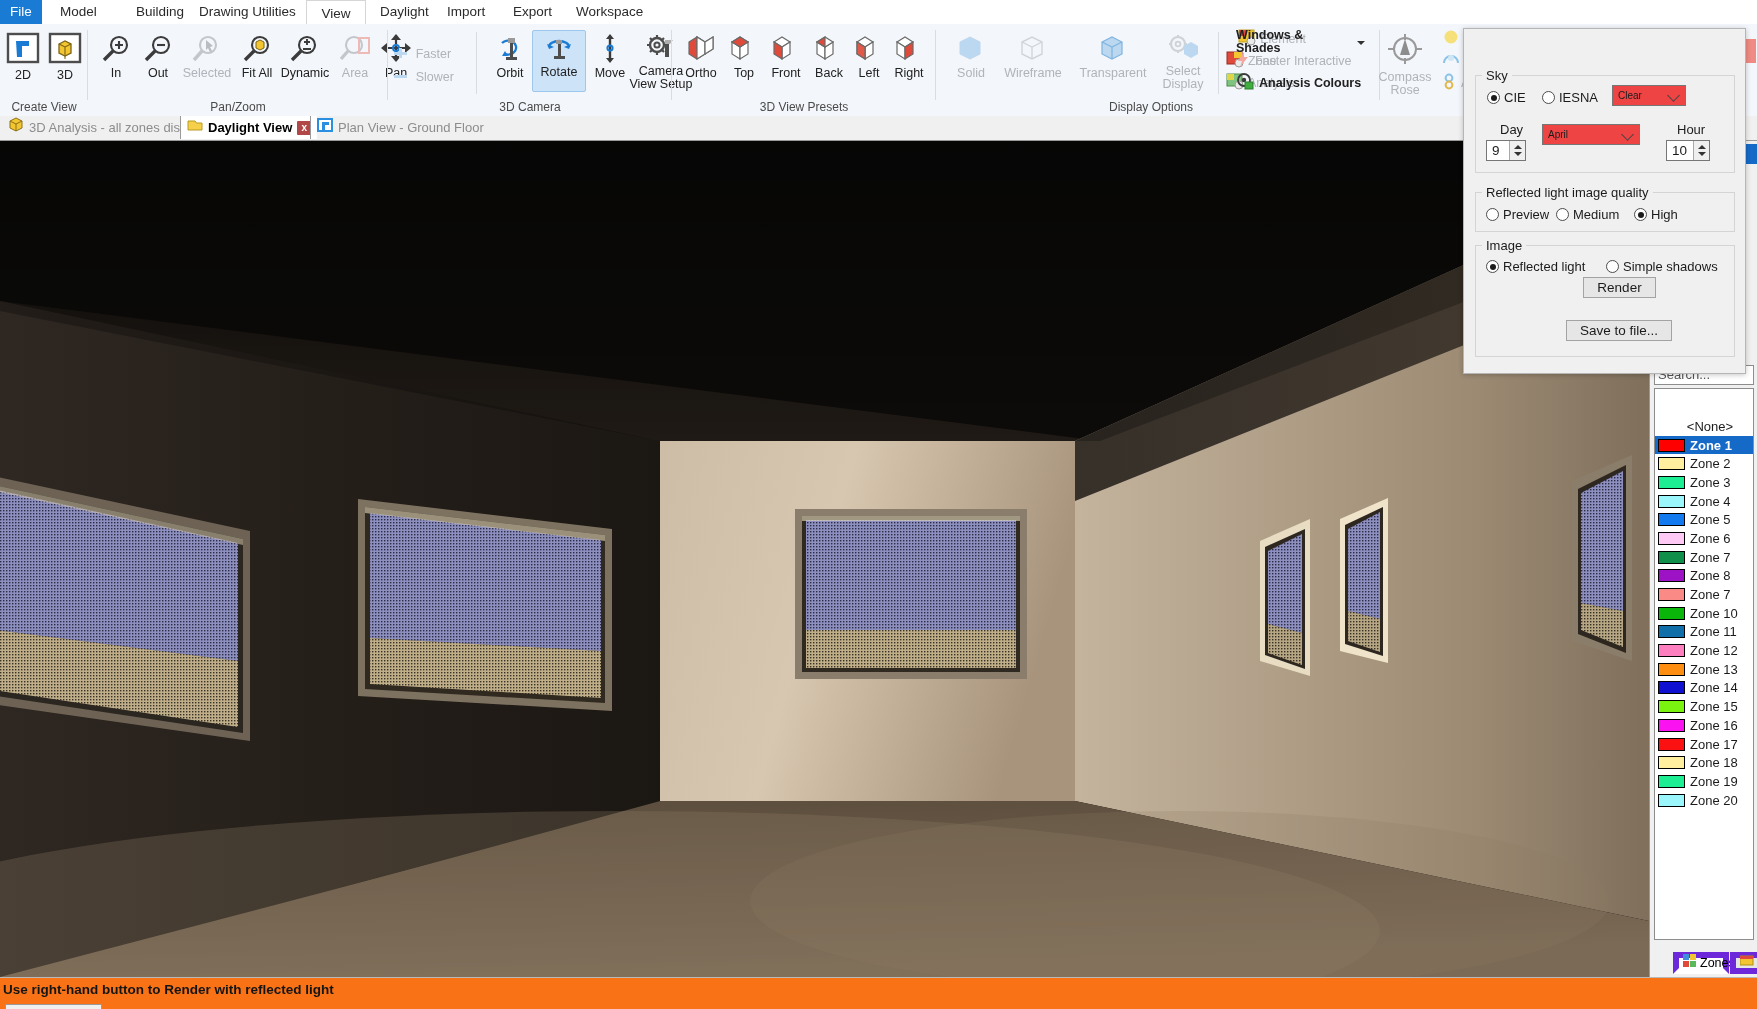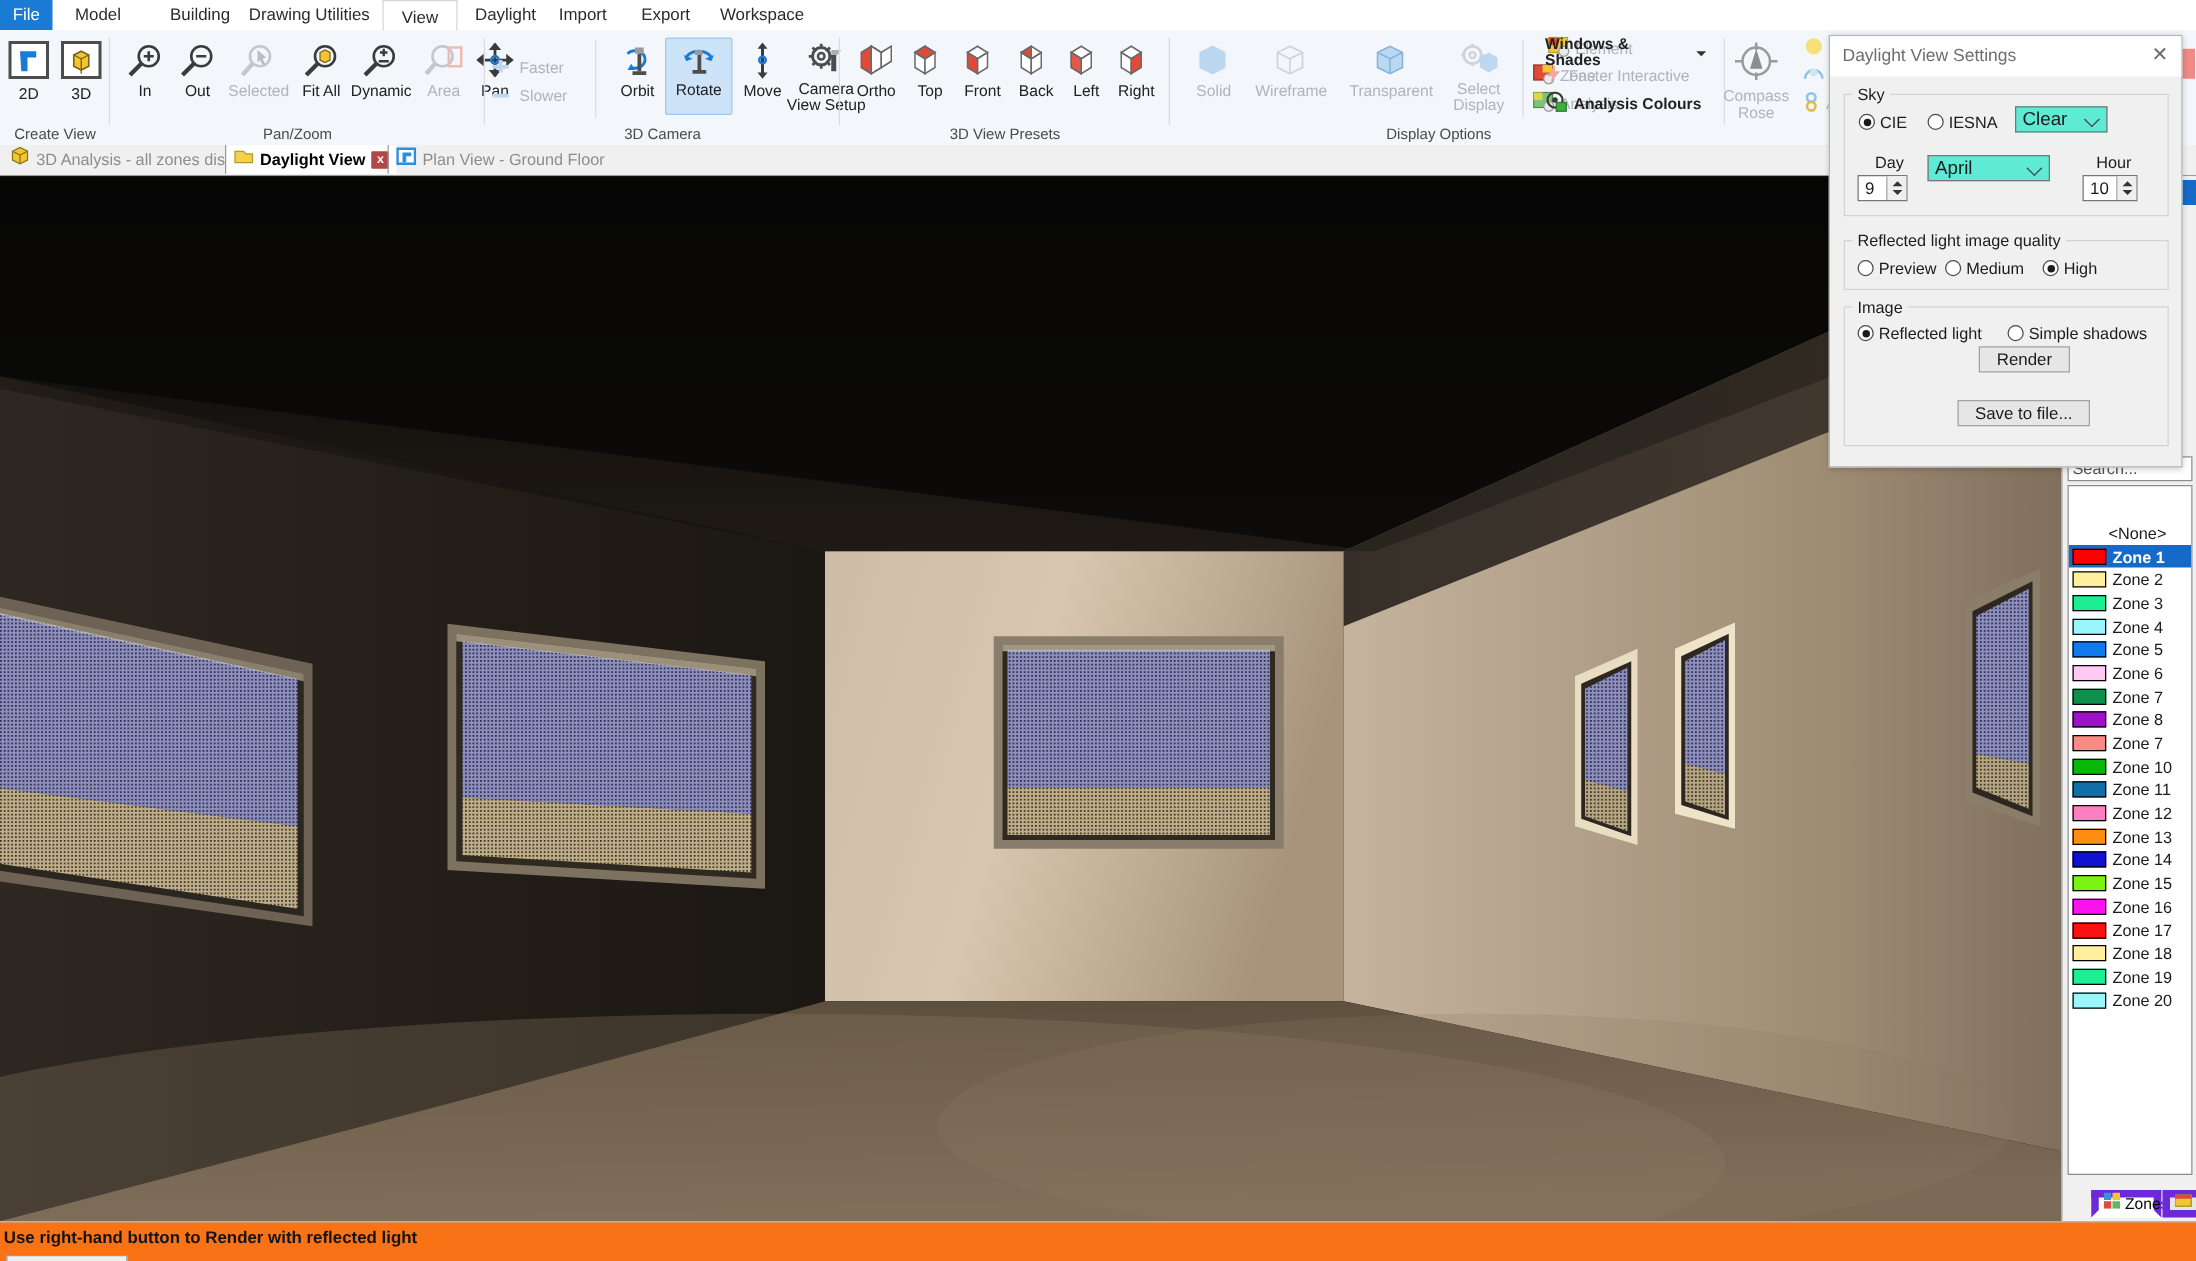--- a/index.html
+++ b/index.html
@@ -65,21 +65,21 @@
   .dialog{position:absolute;left:1463px;top:28px;width:281px;height:344px;background:#f0f0f0;border:1px solid #b5b5b5;box-shadow:0 1px 5px rgba(0,0,0,.22);}
   .dlgTitlebar{position:absolute;left:0;top:0;width:100%;height:32px;background:#ffffff;}
   .dlgTitle{position:absolute;left:10px;top:7px;font-size:14px;color:#6e6e6e;}
   .dlgClose{position:absolute;right:6px;top:5px;width:22px;height:22px;line-height:22px;text-align:center;font-size:16px;color:#6b6b6b;cursor:default;}
   .gbox{position:absolute;border:1px solid #d4d4d4;}
   .gboxLbl{position:absolute;background:#f0f0f0;padding:0 4px;font-size:13px;color:#1b1b1b;}
   .fldLbl{position:absolute;font-size:13px;color:#1b1b1b;}
   .radio{position:absolute;display:flex;align-items:center;gap:4px;font-size:13px;cursor:default;}
   .rdot{width:13px;height:13px;border-radius:50%;border:1px solid #4c4c4c;background:#fff;box-sizing:border-box;position:relative;flex:0 0 auto;}
   .rdot.on::after{content:"";position:absolute;left:2.5px;top:2.5px;width:6px;height:6px;border-radius:50%;background:#1b1b1b;}
-  .combo{position:absolute;background:#5eead4;border:1px solid #767676;box-sizing:border-box;font-size:15px;display:flex;align-items:center;padding-left:5px;}
+  .combo{position:absolute;background:#ef4444;border:1px solid #767676;box-sizing:border-box;font-size:10px;display:flex;align-items:center;padding-left:5px;}
   .combo .chev{position:absolute;right:7px;top:50%;width:8px;height:8px;margin-top:-5px;border-left:1.6px solid #444;border-bottom:1.6px solid #444;transform:rotate(-45deg);}
   .spin{position:absolute;background:#fff;border:1px solid #767676;box-sizing:border-box;font-size:13.5px;display:flex;align-items:center;padding-left:5px;}
   .spinbtns{position:absolute;right:0;top:0;width:16px;height:100%;background:#efefef;border-left:1px solid #a9a9a9;box-sizing:border-box;}
   .spinbtns i{position:absolute;left:50%;margin-left:-4px;width:0;height:0;border-left:4px solid transparent;border-right:4px solid transparent;}
   .spinbtns i.up{top:4px;border-bottom:4px solid #333;}
   .spinbtns i.dn{bottom:4px;border-top:4px solid #333;}
   .pbtn{position:absolute;background:#e6e6e6;border:1px solid #a3a3a3;box-sizing:border-box;font-size:13.5px;display:flex;align-items:center;justify-content:center;color:#1b1b1b;cursor:default;}
 </style>
 </head>
 <body>
@@ -745,24 +745,20 @@
   <div class="ghoststrip">
     <div style="position:absolute;left:0;top:120px;width:16px;height:20px;background:#1569c7;"></div>
   </div>
 
   <div class="statusbar">
     <div class="txt">Use right-hand button to Render with reflected light</div>
     <div class="minibtn"></div>
   </div>
 
   <div class="dialog">
-    <div class="dlgTitlebar">
-      <div class="dlgTitle">Daylight View Settings</div>
-      <div class="dlgClose">✕</div>
-    </div>
 
     <div class="gbox" style="left:11px;top:46px;width:258px;height:96px;"></div>
     <div class="gboxLbl" style="left:18px;top:39px;">Sky</div>
 
     <div class="radio" style="left:23px;top:61px;">
       <span class="rdot on"></span>
       <span>CIE</span>
     </div>
     <div class="radio" style="left:78px;top:61px;">
       <span class="rdot"></span>

